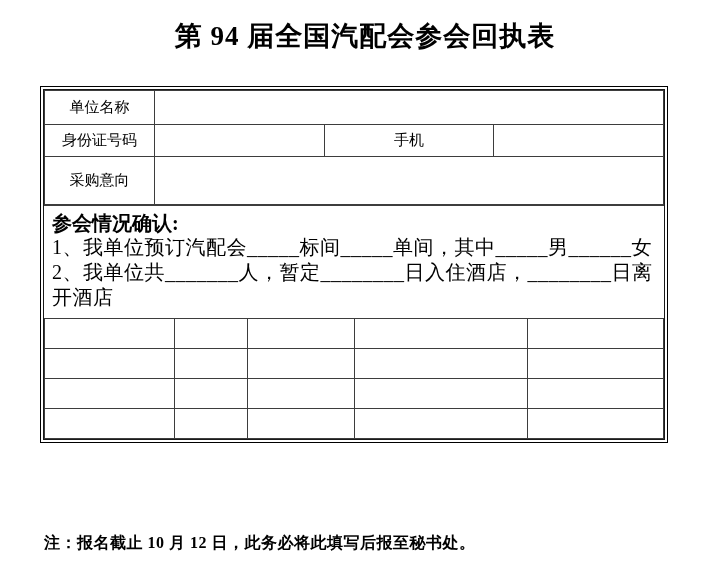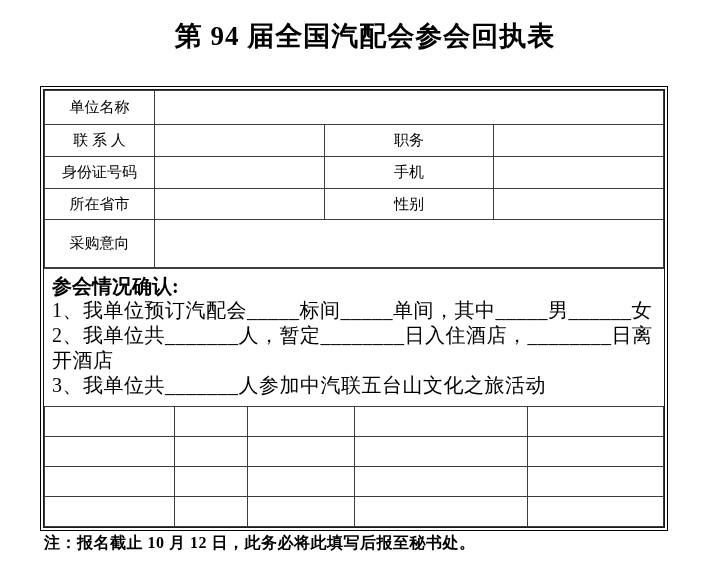--- a/index.html
+++ b/index.html
@@ -72,50 +72,37 @@
 
 <div class="form-box">
   <div class="form-inner">
 
     <table class="top-table">
       <tbody>
           <tr class="r1">
         <td class="lbl w-lbl">单位名称</td>
         <td colspan="3"></td>
       </tr>
-      <tr class="r2">
-        <td class="lbl w-lbl">联 系 人</td>
-        <td class="w-val1"></td>
-        <td class="lbl w-lbl2">职务</td>
-        <td></td>
-      </tr>
       <tr class="r3">
         <td class="lbl w-lbl">身份证号码</td>
         <td class="w-val1"></td>
         <td class="lbl w-lbl2">手机</td>
-        <td></td>
-      </tr>
-      <tr class="r4">
-        <td class="lbl w-lbl">所在省市</td>
-        <td class="w-val1"></td>
-        <td class="lbl w-lbl2">性别</td>
         <td></td>
       </tr>
       <tr class="r5">
         <td class="lbl w-lbl">采购意向</td>
         <td colspan="3"></td>
       </tr>
     </tbody>
       </table>
 
     <div class="confirm">
       <div class="head">参会情况确认:</div>
       <div class="line">1、我单位预订汽配会_____标间_____单间，其中_____男______女</div>
       <div class="line">2、我单位共_______人，暂定________日入住酒店，________日离开酒店</div>
-      <div class="line">3、我单位共_______人参加中汽联五台山文化之旅活动</div>
     </div>
 
     <table class="bottom-table">
       <tbody>
       <tr>
         <td class="c1"></td>
         <td class="c2"></td>
         <td class="c3"></td>
         <td class="c4"></td>
         <td></td>

